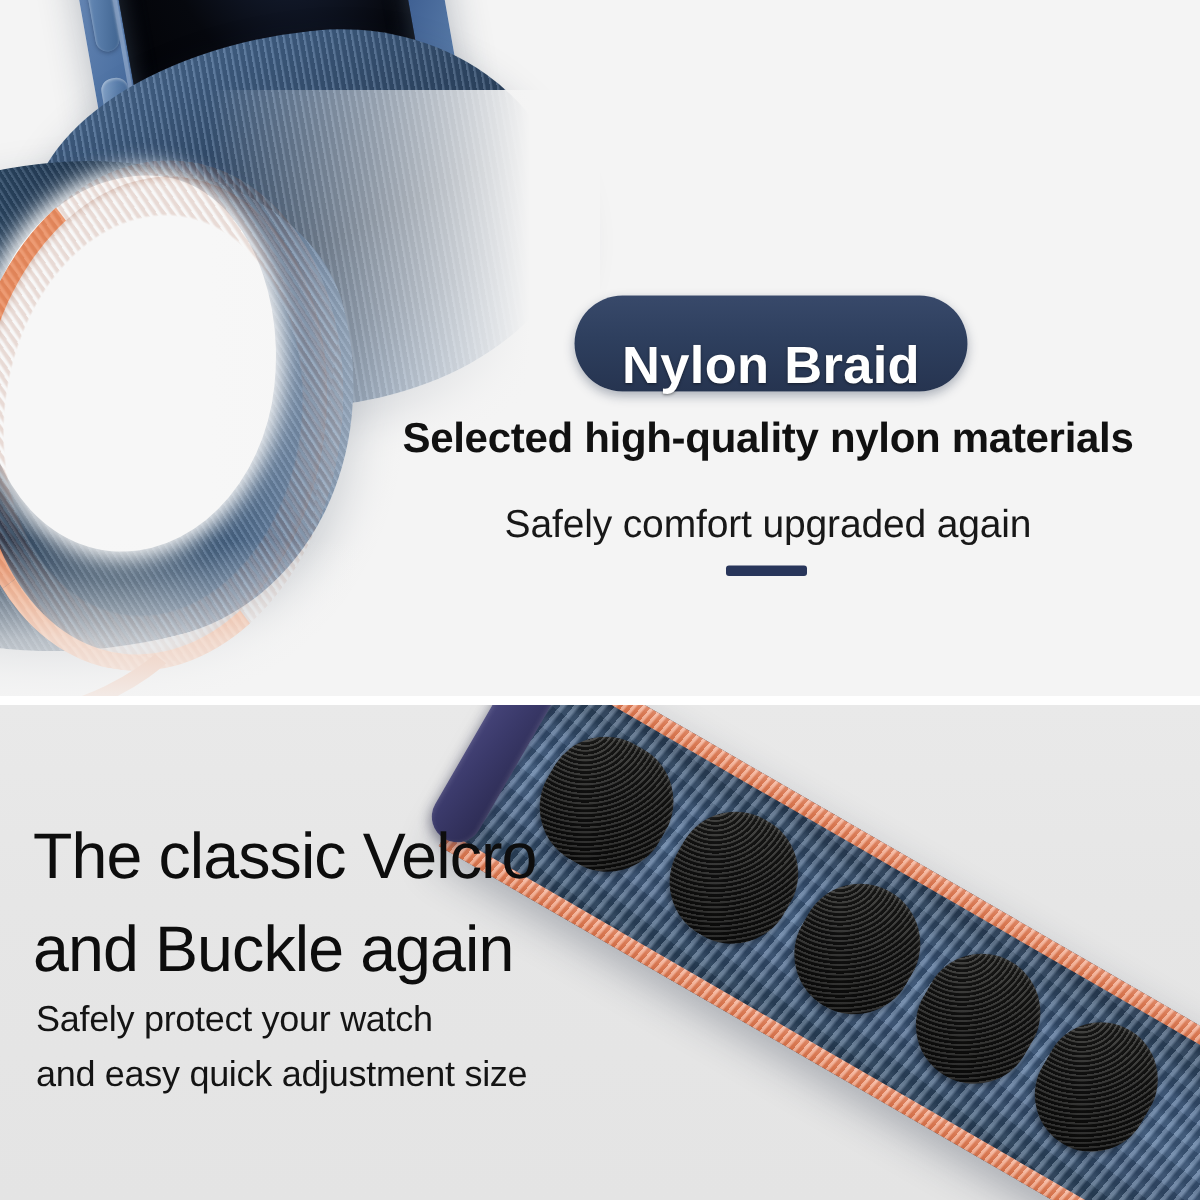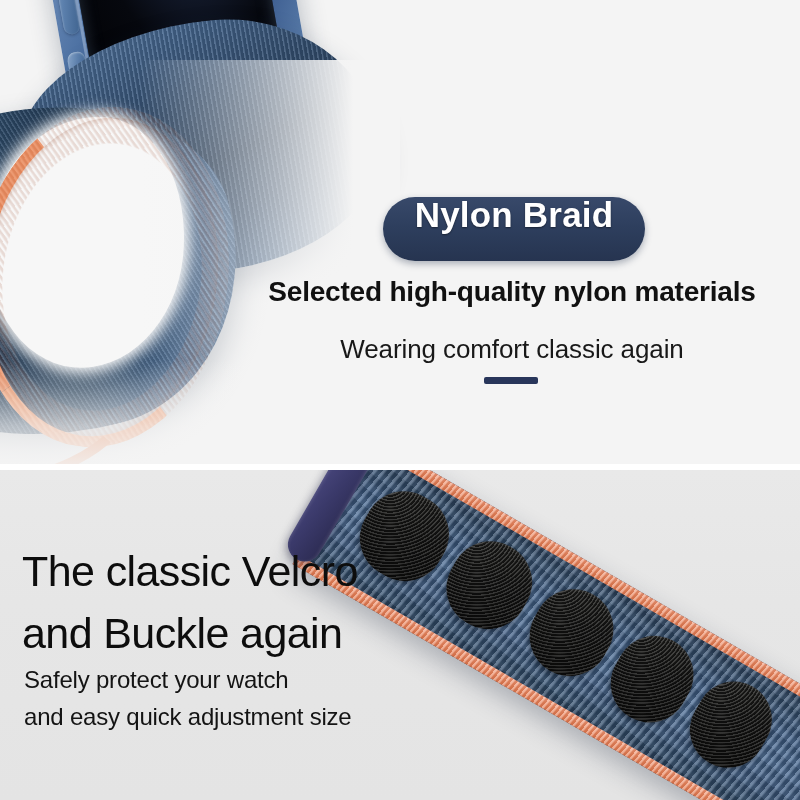--- a/index.html
+++ b/index.html
@@ -282,21 +282,21 @@
   .badge {
     position: absolute;
     left: 383px;
     top: 197px;
     width: 262px;
     height: 64px;
     border-radius: 32px;
     background: linear-gradient(180deg, #38496a 0%, #2e3f5e 45%, #263450 100%);
     box-shadow: 0 3px 7px rgba(35,50,75,0.35);
     display: flex;
-    align-items: flex-start;
+    align-items: flex-end;
     justify-content: center;
   }
   .badge-label {
     color: #ffffff;
     font-size: 35px;
     font-weight: bold;
     letter-spacing: 0.2px;
     line-height: 1;
     text-shadow: 0 1px 2px rgba(0,0,0,0.45);
     white-space: nowrap;
@@ -492,21 +492,21 @@
         <div class="band-fade-bottom"></div>
       </div>
     </div>
 
     <div class="badge">
       <span class="badge-label">Nylon Braid</span>
     </div>
 
     <div class="headline">Selected high-quality nylon materials</div>
 
-    <div class="subline">Wearing comfort classic again</div>
+    <div class="subline">Safely comfort upgraded again</div>
 
     <div class="accent-bar"></div>
   </section>
 
   <div class="divider"></div>
 
   <section class="panel-bottom">
 
     <div class="strap">
       <div class="strap-edge top"></div>

